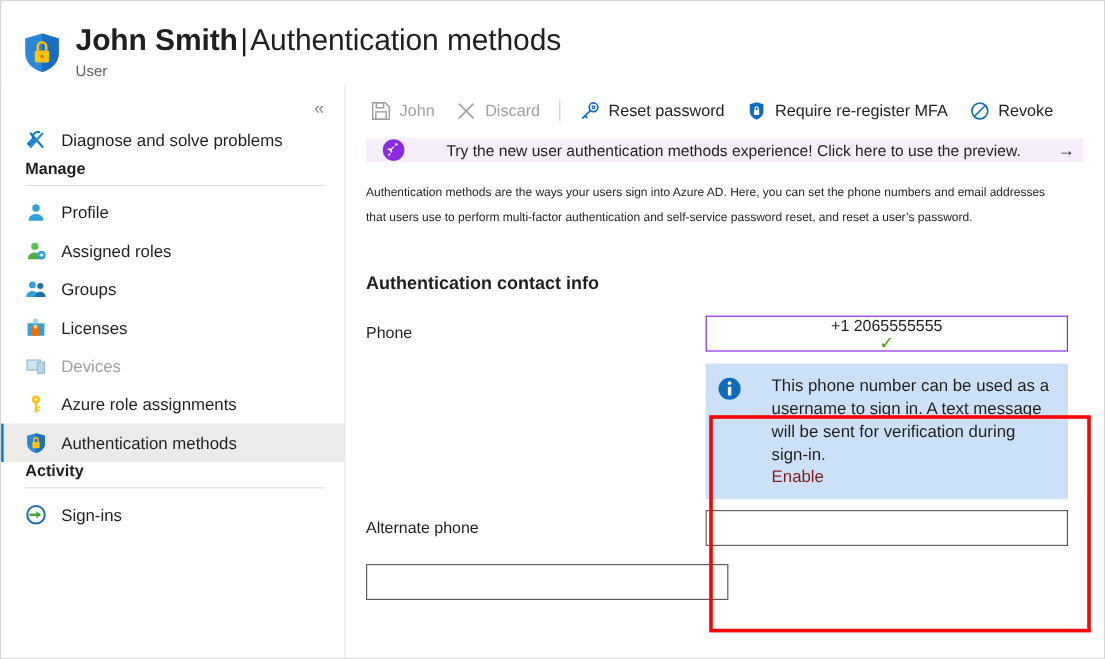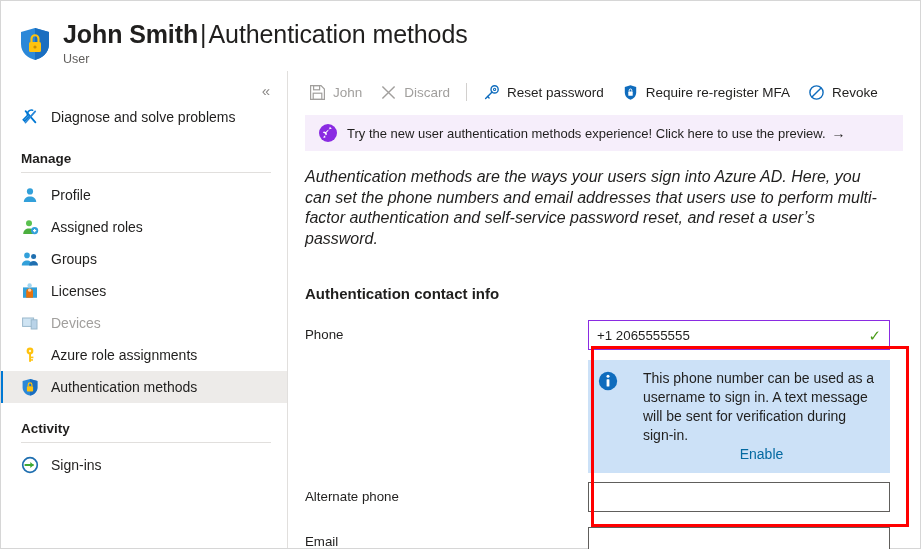--- a/index.html
+++ b/index.html
@@ -99,21 +99,21 @@
     display: flex; align-items: center; justify-content: center;
   }
   .nav-label { white-space: nowrap; }
 
   .group-head {
     font-size: 13.5px;
     font-weight: bold;
     color: #201f1e;
     padding: 0 20px 4px 20px;
   }
-  .group-wrap { margin-top: 18px; }
+  .group-wrap { }
   .group-rule {
     height: 1px;
     background: #e1dfdd;
     margin: 2px 16px 6px 20px;
   }
 
   
   .content {
     flex: 1 1 auto;
     min-width: 0;
@@ -149,43 +149,43 @@
   .tb-sep {
     width: 1px; height: 18px;
     background: #d2d0ce;
     margin: 0 7px;
   }
 
   
   .banner {
     margin: 2px 17px 0 17px;
     background: #f6eefb;
-    height: 36px;
+    height: 20px;
     display: flex;
     align-items: center;
     padding-left: 13px;
     font-size: 13px;
     color: #201f1e;
     cursor: pointer;
+    gap: 25px;
   }
   .banner-ico {
     width: 20px; height: 20px;
     margin-right: 9px;
     flex: 0 0 20px;
   }
   .banner-text { white-space: nowrap; }
   .banner-arrow { margin-left: 6px; font-size: 14px; }
 
   .desc {
     margin: 16px 17px 0 17px;
-    font-size: 16px;
+    font-size: 10px;
     line-height: 20.5px;
     color: #201f1e;
     max-width: 578px;
-    font-style: italic;
   }
 
   .section-title {
     margin: 36px 17px 0 17px;
     font-size: 15px;
     font-weight: bold;
     color: #201f1e;
   }
 
   
@@ -209,21 +209,21 @@
   .txt-input {
     height: 30px;
     border: 1px solid #605e5c;
     background: #ffffff;
     display: flex;
     align-items: center;
     padding: 0 8px;
     font-size: 13.3px;
     color: #201f1e;
   }
-  .txt-input.focused { border-color: #8a2be2; border-width: 1px; }
+  .txt-input.focused { border-color: #8a2be2; border-width: 1px; flex-direction: column; }
   .txt-input .val { flex: 1 1 auto; }
   .check {
     color: #4a9b18;
     font-size: 15px;
     flex: 0 0 auto;
     line-height: 1;
   }
 
   .info-box {
     background: #cce1f7;
@@ -233,24 +233,23 @@
     align-items: flex-start;
   }
   .info-ico { width: 22px; height: 22px; flex: 0 0 22px; margin-right: 8px; margin-top: 1px; }
   .info-text {
     font-size: 14px;
     line-height: 19px;
     color: #201f1e;
     margin-left: 16px;
   }
   .info-link {
-    color: #0369a1;
+    color: #7f1d1d;
     display: block;
     cursor: pointer;
-    text-align: center;
   }
 
   
   .red-box {
     position: absolute;
     border: 3px solid #ff0000;
     pointer-events: none;
   }
 
   .row-gap { height: 9px; }
@@ -505,21 +504,20 @@
           <div class="field-col">
             <div class="txt-input">
               <span class="val"></span>
             </div>
           </div>
         </div>
 
         <div class="row-gap"></div>
 
         <div class="form-row">
-          <div class="form-label">Email</div>
           <div class="field-col">
             <div class="txt-input">
               <span class="val"></span>
             </div>
           </div>
         </div>
 
       </div>
 
       <div class="red-box" style="left:303px; top:275px; width:318px; height:181px;"></div>

